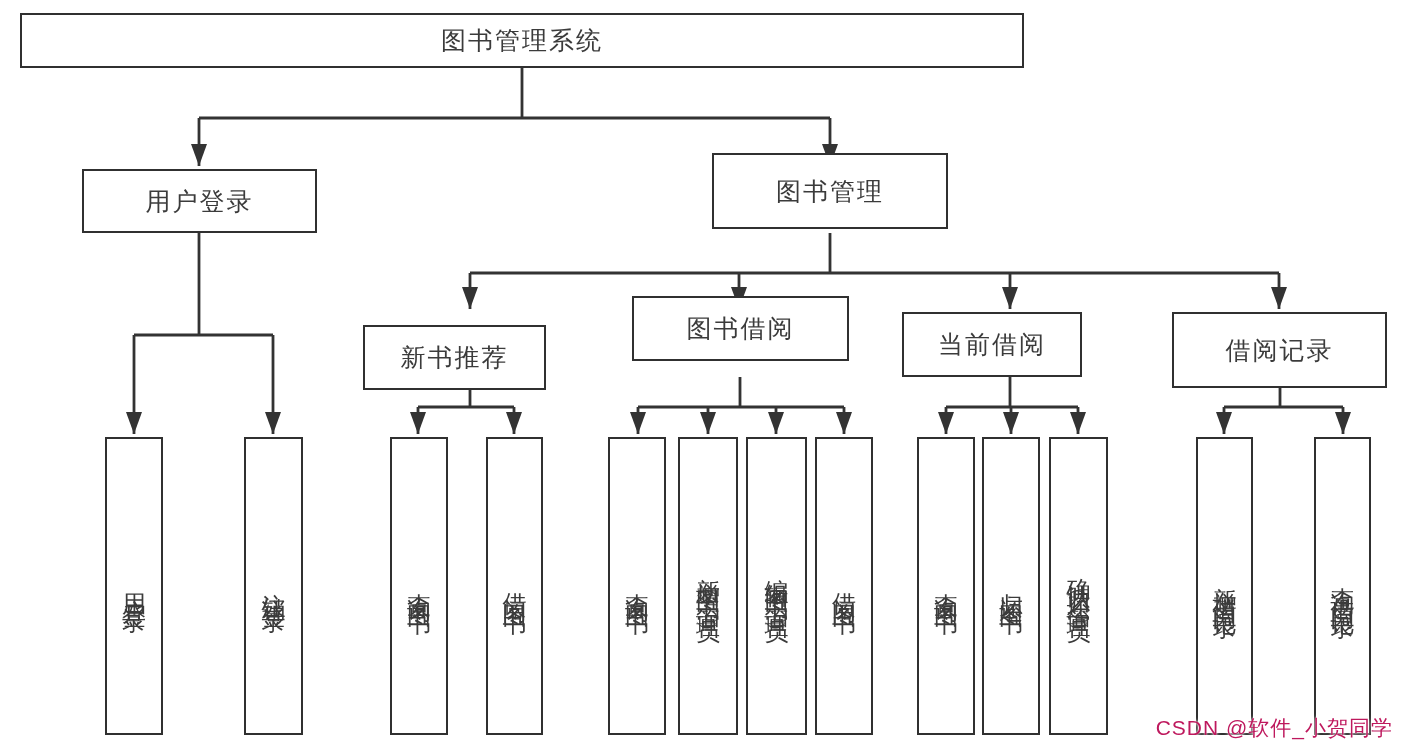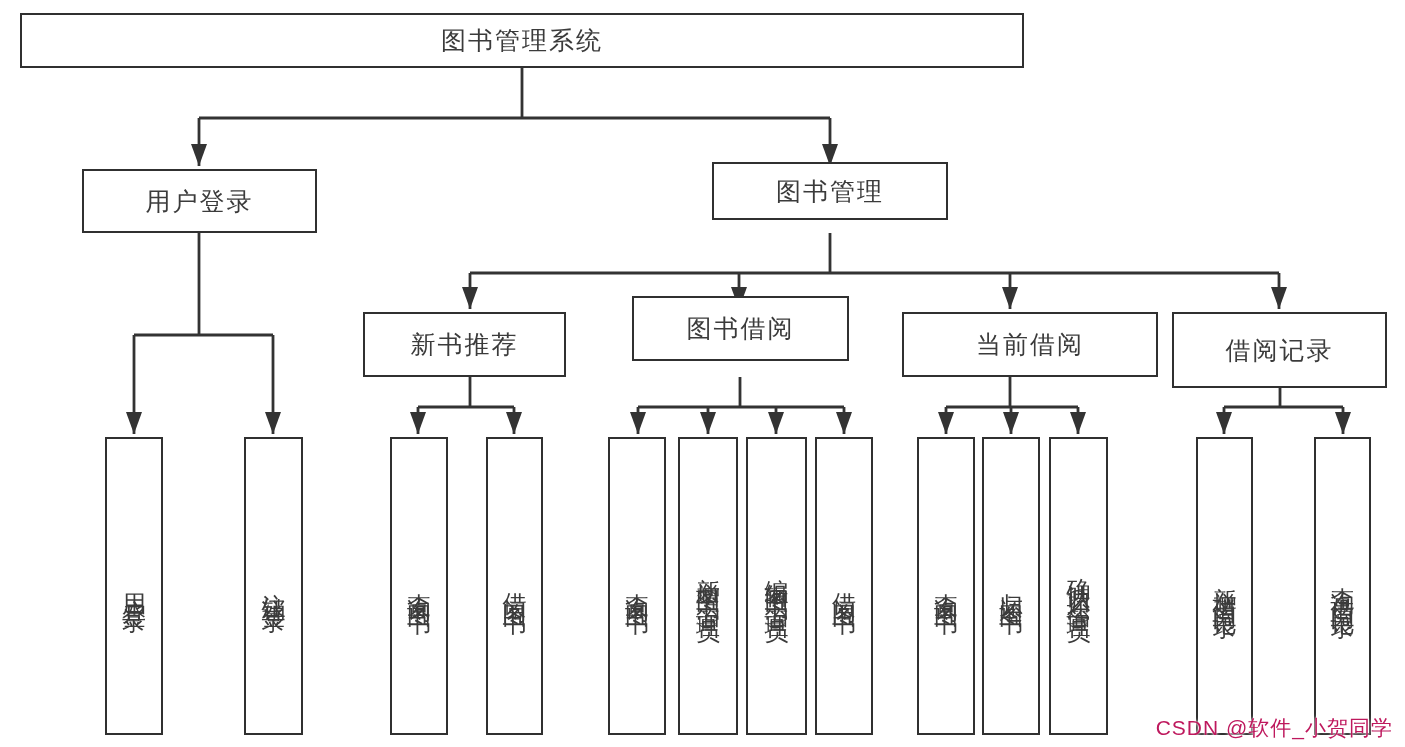--- a/index.html
+++ b/index.html
@@ -76,31 +76,31 @@
     <path class="ln" d="M1343,407 V434" marker-end="url(#arw)"></path>
   </svg>
 
   <div class="node hbox" style="left:20px;top:13px;width:1004px;height:55px">
     <span class="lbl">图书管理系统</span>
   </div>
 
   <div class="node hbox" style="left:82px;top:169px;width:235px;height:64px">
     <span class="lbl">用户登录</span>
   </div>
-  <div class="node hbox" style="left:712px;top:162px;width:236px;height:58px">
+  <div class="node hbox" style="left:712px;top:153px;width:236px;height:76px">
     <span class="lbl">图书管理</span>
   </div>
 
-  <div class="node hbox" style="left:363px;top:312px;width:203px;height:65px">
+  <div class="node hbox" style="left:363px;top:325px;width:183px;height:65px">
     <span class="lbl">新书推荐</span>
   </div>
   <div class="node hbox" style="left:632px;top:296px;width:217px;height:65px">
     <span class="lbl">图书借阅</span>
   </div>
-  <div class="node hbox" style="left:902px;top:312px;width:256px;height:65px">
+  <div class="node hbox" style="left:902px;top:312px;width:180px;height:65px">
     <span class="lbl">当前借阅</span>
   </div>
   <div class="node hbox" style="left:1172px;top:312px;width:215px;height:76px">
     <span class="lbl">借阅记录</span>
   </div>
 
   <div class="node vbox" style="left:105px;top:437px;width:58px;height:298px">
     <span class="lbl">用户登录</span>
   </div>
   <div class="node vbox" style="left:244px;top:437px;width:59px;height:298px">

